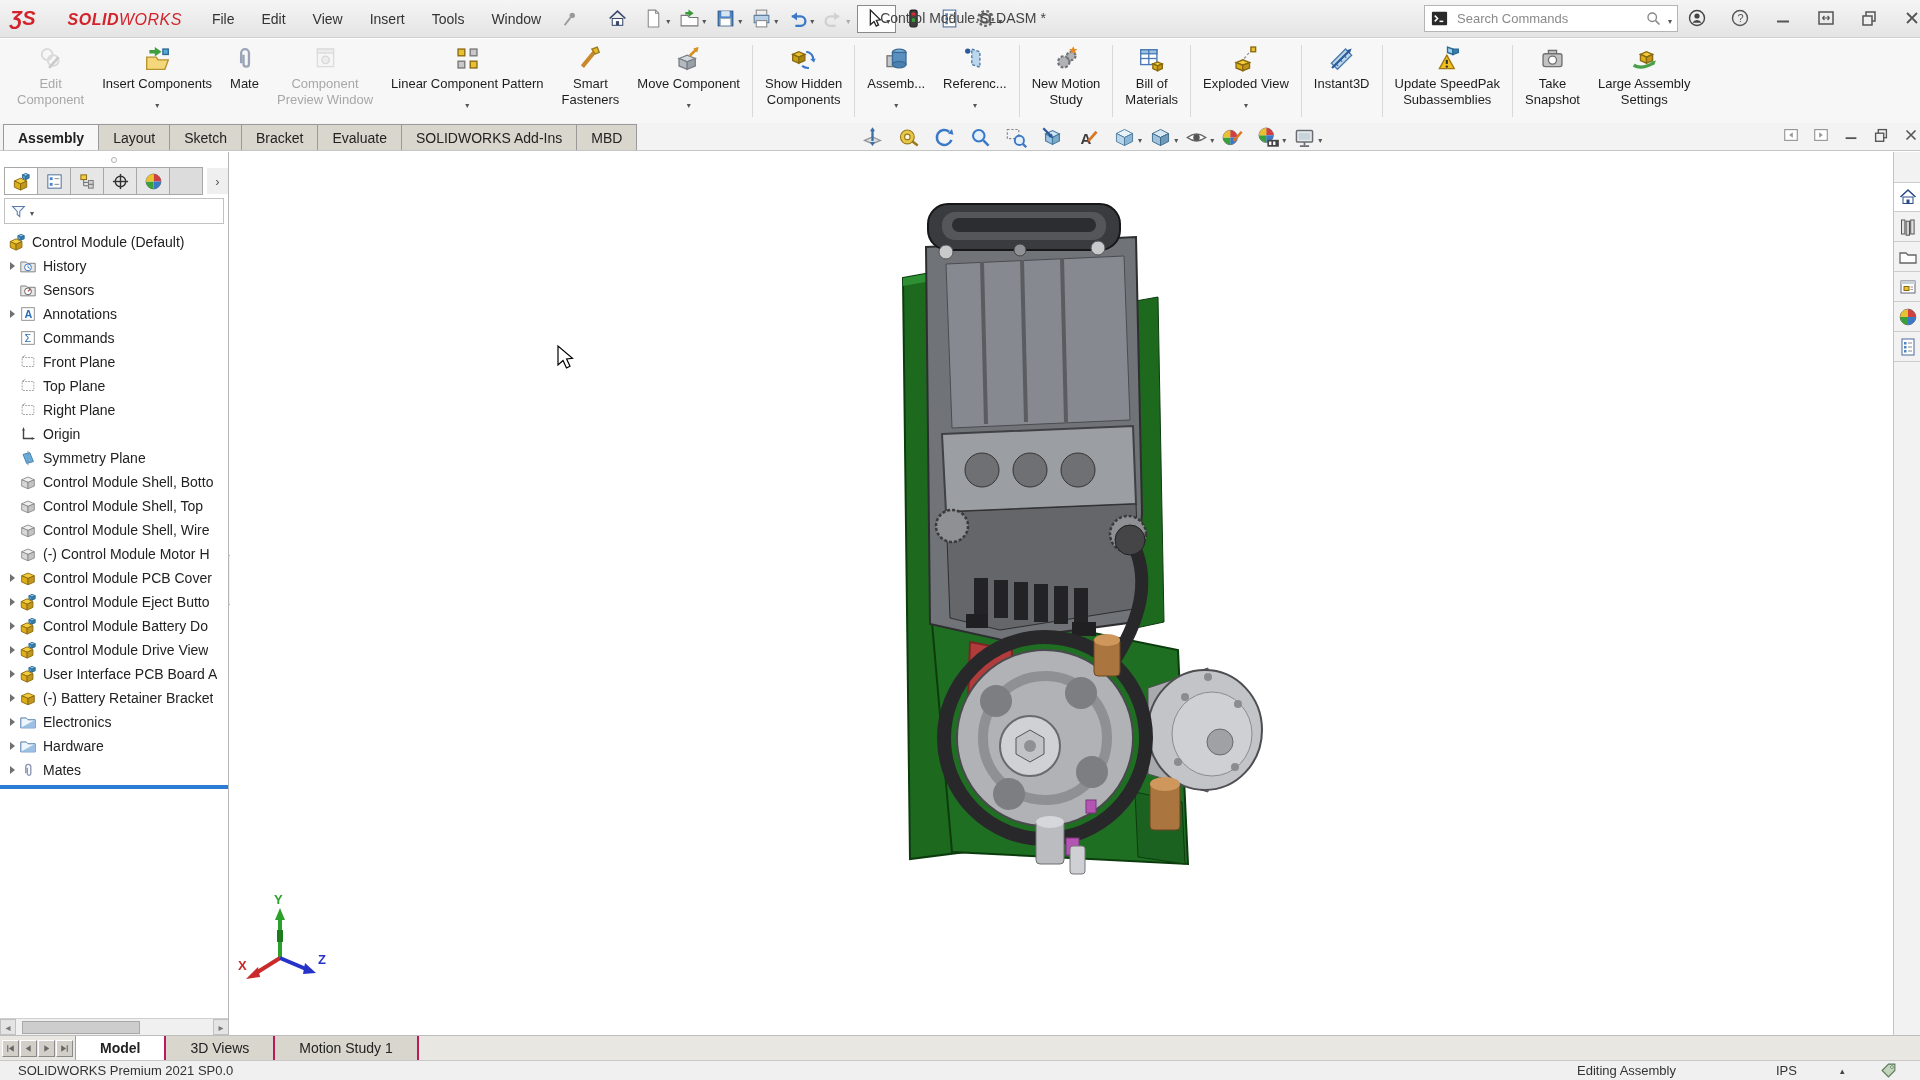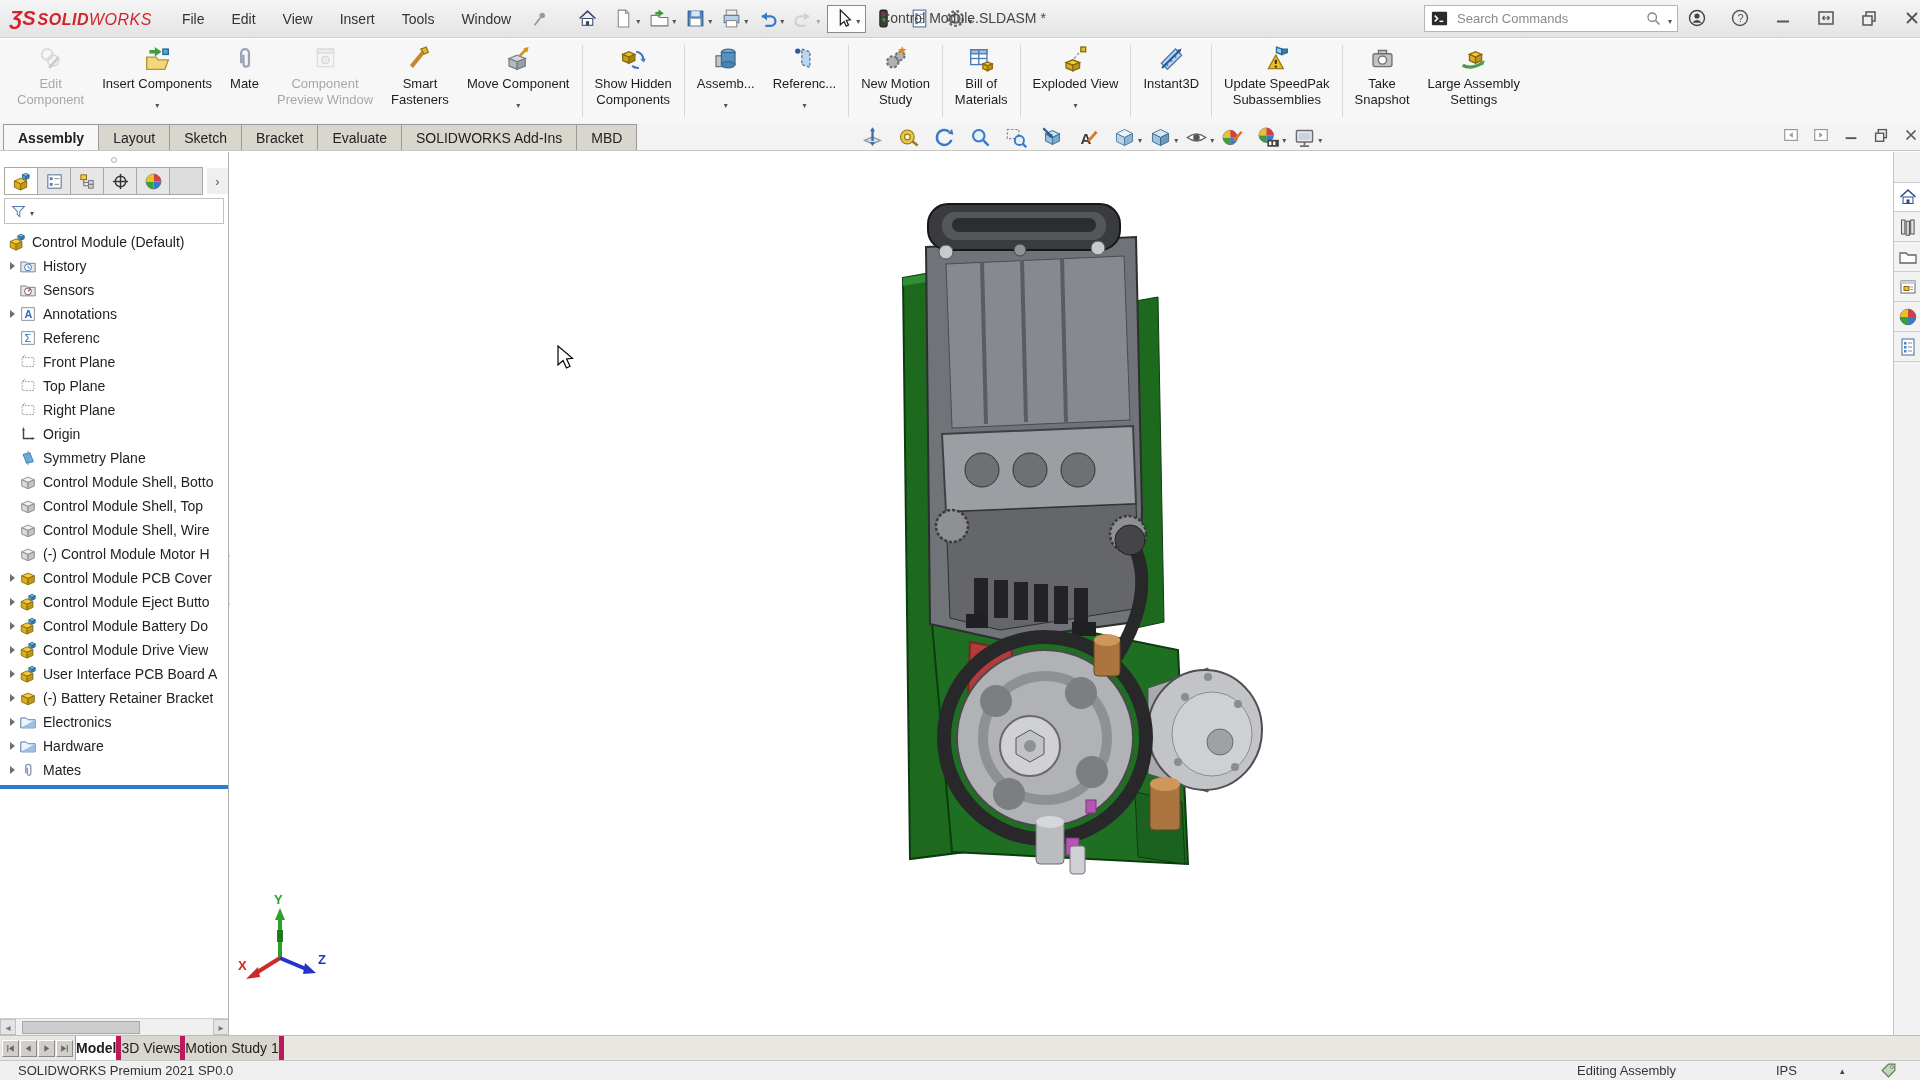--- a/index.html
+++ b/index.html
@@ -6,21 +6,21 @@
     font-family:"Liberation Sans",sans-serif;background:#fff;position:relative;}
   *{box-sizing:border-box;}
   svg.ic{display:block;}
   .dd::after{content:"▾";font-size:8px;color:#555;line-height:1;}
   
   .titlebar{position:absolute;top:0;left:0;right:0;height:38px;
     background:linear-gradient(#f5f5f5,#e4e4e4);border-bottom:1px solid #cfcfcf;
     display:flex;align-items:center;}
   .brand{display:flex;align-items:baseline;margin-left:10px;color:#d2232a;font-style:italic;white-space:nowrap;}
   .brand .pfx{font-weight:bold;font-size:20px;margin-right:2px;}
-  .brand .b1{font-weight:bold;font-size:16px;letter-spacing:.5px;}
+  .brand .b1{font-weight:bold;font-size:16px;letter-spacing:.5px;margin-left:30px;}
   .brand .b2{font-weight:normal;font-size:16px;letter-spacing:.5px;}
   .menus{display:flex;gap:27px;margin-left:30px;font-size:14px;color:#333;}
   .menu-item{cursor:default;text-align:right;}
   .pin{margin-left:20px;}
   .qa{display:flex;align-items:center;margin-left:26px;gap:5px;}
   .qa-item{display:flex;align-items:center;height:28px;padding:0 2px;gap:2px;}
   .qa-item.boxed{border:1px solid #8a8a8a;background:#fdfdfd;padding:1px 5px;}
   .qa-item.disabled{opacity:.45;filter:grayscale(1);}
   .doc-title{position:absolute;left:963px;transform:translateX(-50%);top:10px;
     font-size:14px;color:#444;white-space:nowrap;}
@@ -92,22 +92,22 @@
   
   .viewport{position:absolute;top:152px;left:230px;right:28px;bottom:45px;background:#fff;overflow:hidden;}
   .viewport svg.scene{position:absolute;left:0;top:0;}
   
   .sheetbar{position:absolute;left:0;right:0;bottom:20px;height:25px;background:#e9e7e2;
     border-top:1px solid #bdbdbd;display:flex;align-items:stretch;}
   .sheet-nav{display:flex;align-items:center;gap:1px;padding:0 2px;}
   .nav-btn{width:17px;height:17px;background:#d2cfc8;border:1px solid #fff;
     border-right-color:#8a8a8a;border-bottom-color:#8a8a8a;display:flex;align-items:center;justify-content:center;}
   .nav-ic{width:11px;height:11px;}
-  .sheet-tab{display:flex;align-items:center;padding:0 0;font-size:14px;color:#222;
-    background:#d9d6ce;border-right:5px solid #be185d;}
+  .sheet-tab{display:flex;align-items:center;padding:0 24px;font-size:14px;color:#222;
+    background:#d9d6ce;border-right:2px solid #be185d;}
   .sheet-tab.active{background:#fff;font-weight:bold;border-left:1px solid #a0a0a0;}
   
   .statusbar{position:absolute;left:0;right:0;bottom:0;height:20px;background:#f0f0f0;
     border-top:1px solid #c8c8c8;font-size:13px;color:#333;display:flex;align-items:center;position:absolute;}
   .sb-left{margin-left:18px;}
   .sb-ud{position:absolute;left:1455px;margin-top:32px;}
   .sb-mode{position:absolute;left:1577px;}
   .sb-units{position:absolute;left:1776px;}
   .sb-caret{position:absolute;left:1840px;font-size:9px;color:#444;top:5px;}
   .sb-tag{position:absolute;left:1880px;top:1px;width:17px;height:17px;}
@@ -675,20 +675,28 @@
     <div class="rib-item disabled">
       <svg class="ic rib-ic" viewBox="0 0 20 20">
         <use href="#i-rib-preview"></use>
       </svg>
       <div class="rib-l1"><span>Component</span></div>
       <div class="rib-l2"><span>Preview Window</span></div>
       <span class="dd" style="visibility: hidden;"></span>
     </div>
     <div class="rib-item">
       <svg class="ic rib-ic" viewBox="0 0 20 20">
+        <use href="#i-rib-pattern"></use>
+      </svg>
+      <div class="rib-l1"><span>Linear Component Pattern</span></div>
+      <div class="rib-l2"><span></span></div>
+      <span class="dd"></span>
+    </div>
+    <div class="rib-item">
+      <svg class="ic rib-ic" viewBox="0 0 20 20">
         <use href="#i-rib-smart"></use>
       </svg>
       <div class="rib-l1"><span>Smart</span></div>
       <div class="rib-l2"><span>Fasteners</span></div>
       <span class="dd" style="visibility: hidden;"></span>
     </div>
     <div class="rib-item">
       <svg class="ic rib-ic" viewBox="0 0 20 20">
         <use href="#i-rib-move"></use>
       </svg>
@@ -988,21 +996,21 @@
           <svg class="ic tree-ic" viewBox="0 0 20 20">
             <use href="#i-annotations"></use>
           </svg>
           <span class="tree-label"><span>Annotations</span></span>
         </div>
         <div class="tree-row">
           <span class="tree-arrow" style="visibility: hidden;"></span>
           <svg class="ic tree-ic" viewBox="0 0 20 20">
             <use href="#i-equations"></use>
           </svg>
-          <span class="tree-label"><span>Referenc</span></span>
+          <span class="tree-label"><span>Commands</span></span>
         </div>
         <div class="tree-row">
           <span class="tree-arrow" style="visibility: hidden;"></span>
           <svg class="ic tree-ic" viewBox="0 0 20 20">
             <use href="#i-plane"></use>
           </svg>
           <span class="tree-label"><span>Front Plane</span></span>
         </div>
         <div class="tree-row">
           <span class="tree-arrow" style="visibility: hidden;"></span>

